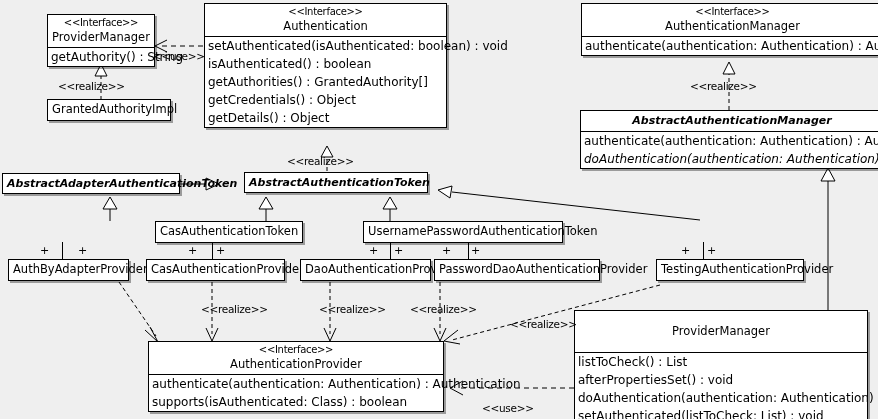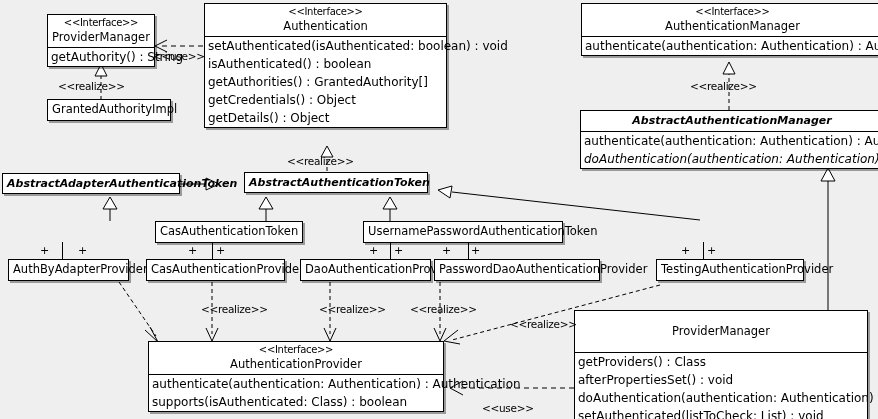--- a/index.html
+++ b/index.html
@@ -336,20 +336,20 @@
       <div class="uml-member">supports(isAuthenticated: Class) : boolean</div>
     </div>
   </div>
 
   <div class="uml-box" style="left:574px; top:310px; width:294px;">
     <div class="uml-head" style="padding:13px 0;">
       <span class="uml-name">ProviderManager</span>
     </div>
     <div class="uml-sep"></div>
     <div class="uml-members">
-      <div class="uml-member">getProviders() : Class</div>
+      <div class="uml-member">listToCheck() : List</div>
       <div class="uml-member">afterPropertiesSet() : void</div>
       <div class="uml-member">doAuthentication(authentication: Authentication) : Authentication</div>
       <div class="uml-member">setAuthenticated(listToCheck: List) : void</div>
     </div>
   </div>
 
 </div>
 
 </body></html>

